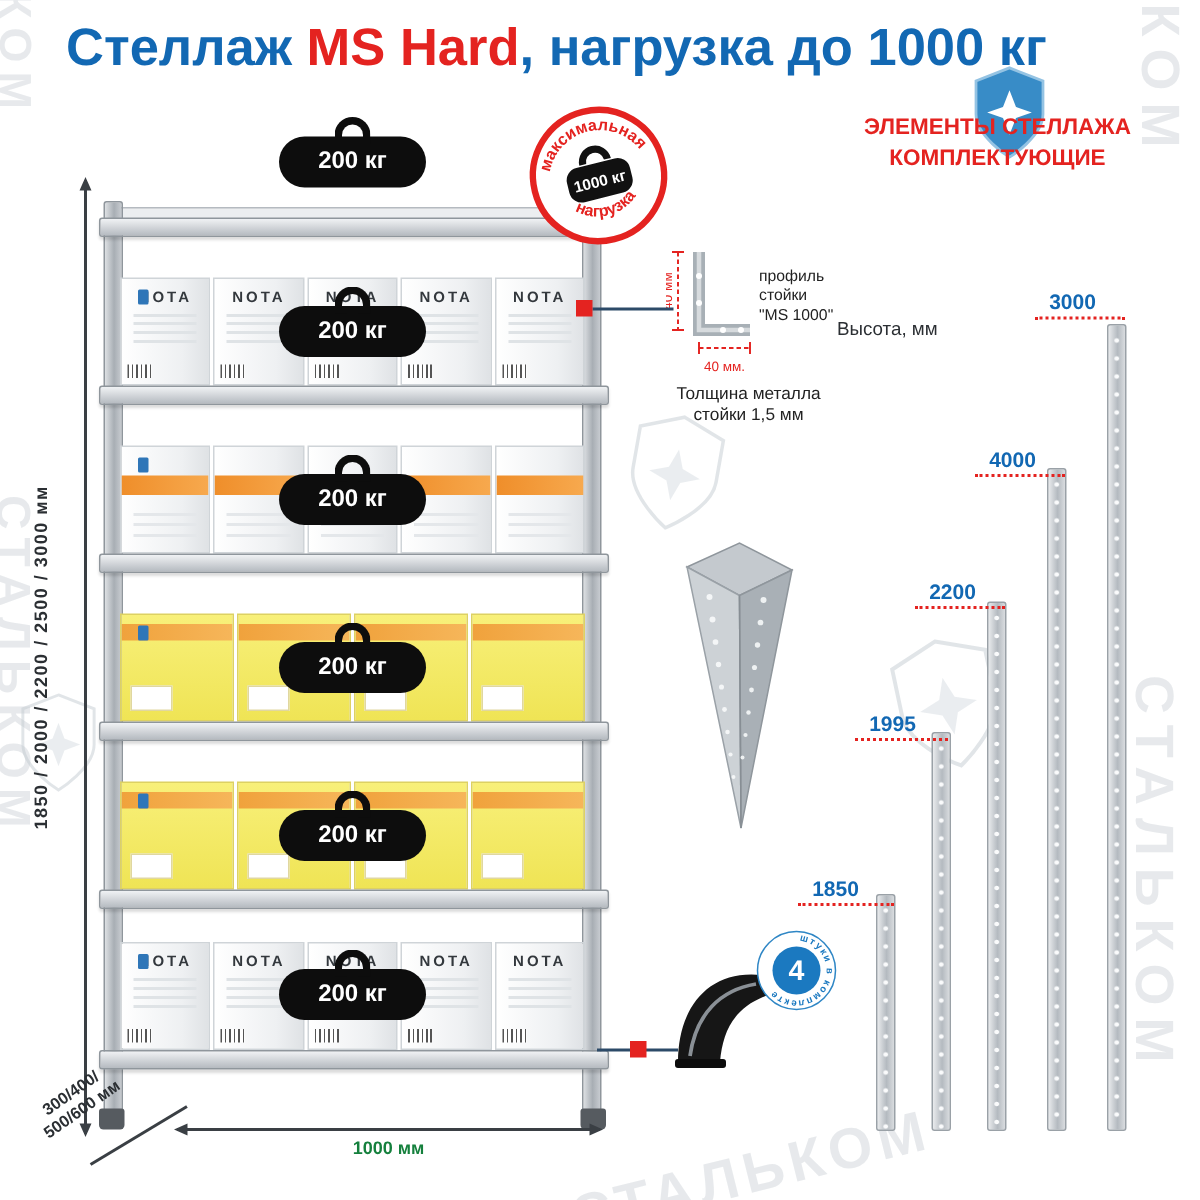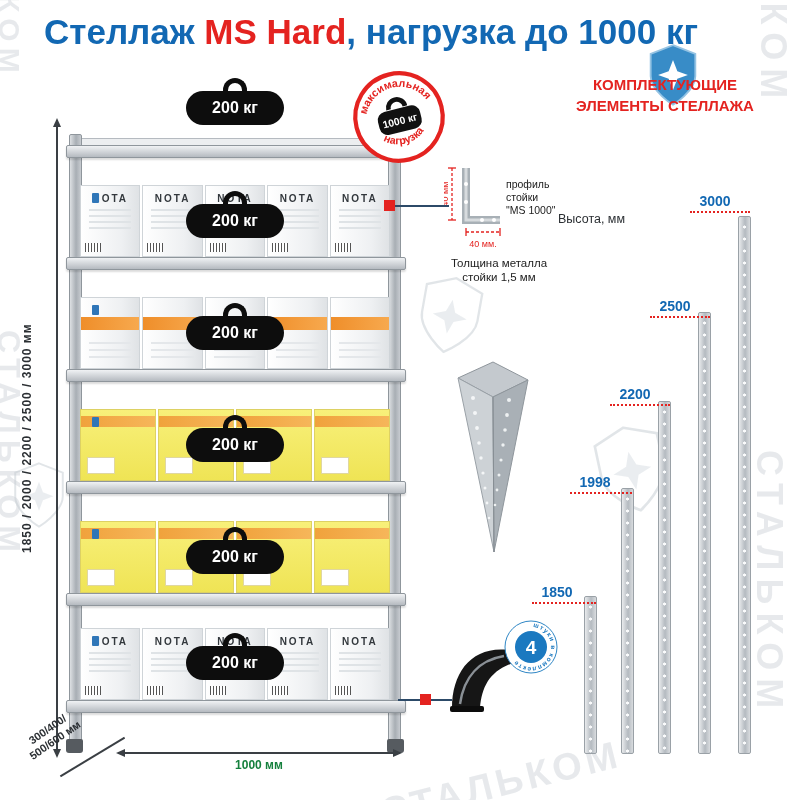--- a/index.html
+++ b/index.html
@@ -362,35 +362,35 @@
     <circle cx="27" cy="27" r="26" fill="#ffffff" stroke="#2e86c5" stroke-width="1"></circle>
     <defs>
         <path id="bt" d="M27,7 A20,20 0 1 1 27,47 A20,20 0 1 1 27,7"></path>
       </defs>
     <text font-size="6.5" font-weight="bold" fill="#1b79c0" letter-spacing="1"><textPath href="#bt" startOffset="2">штуки в комплекте</textPath></text>
     <circle cx="27" cy="27" r="16" fill="#1b79c0"></circle>
     <text x="27" y="33.5" text-anchor="middle" font-size="19" font-weight="bold" fill="#ffffff">4</text>
   </svg>
 
   <div class="comp-heading">
+    <span>ЭЛЕМЕНТЫ СТЕЛЛАЖА</span>
     <span>КОМПЛЕКТУЮЩИЕ</span>
-    <span>ЭЛЕМЕНТЫ СТЕЛЛАЖА</span>
   </div>
   <div class="hlabel">Высота, мм</div>
 
   <div class="pbar" style="left:584px;top:596px;height:158px;"></div>
   <div class="pbar" style="left:621px;top:488px;height:266px;"></div>
   <div class="pbar" style="left:658px;top:401px;height:353px;"></div>
   <div class="pbar" style="left:698px;top:312px;height:442px;"></div>
   <div class="pbar" style="left:738px;top:216px;height:538px;"></div>
 
   <div class="plabel" style="left:692px;top:193px;">3000</div>
   <div class="pline" style="left:690px;top:211px;width:60px;"></div>
-  <div class="plabel" style="left:652px;top:298px;">2500</div>
+  <div class="plabel" style="left:652px;top:298px;">4000</div>
   <div class="pline" style="left:650px;top:316px;width:60px;"></div>
   <div class="plabel" style="left:612px;top:386px;">2200</div>
   <div class="pline" style="left:610px;top:404px;width:60px;"></div>
-  <div class="plabel" style="left:572px;top:474px;">1998</div>
+  <div class="plabel" style="left:572px;top:474px;">1995</div>
   <div class="pline" style="left:570px;top:492px;width:62px;"></div>
   <div class="plabel" style="left:534px;top:584px;">1850</div>
   <div class="pline" style="left:532px;top:602px;width:64px;"></div>
 
 </div>
 
 </body></html>

